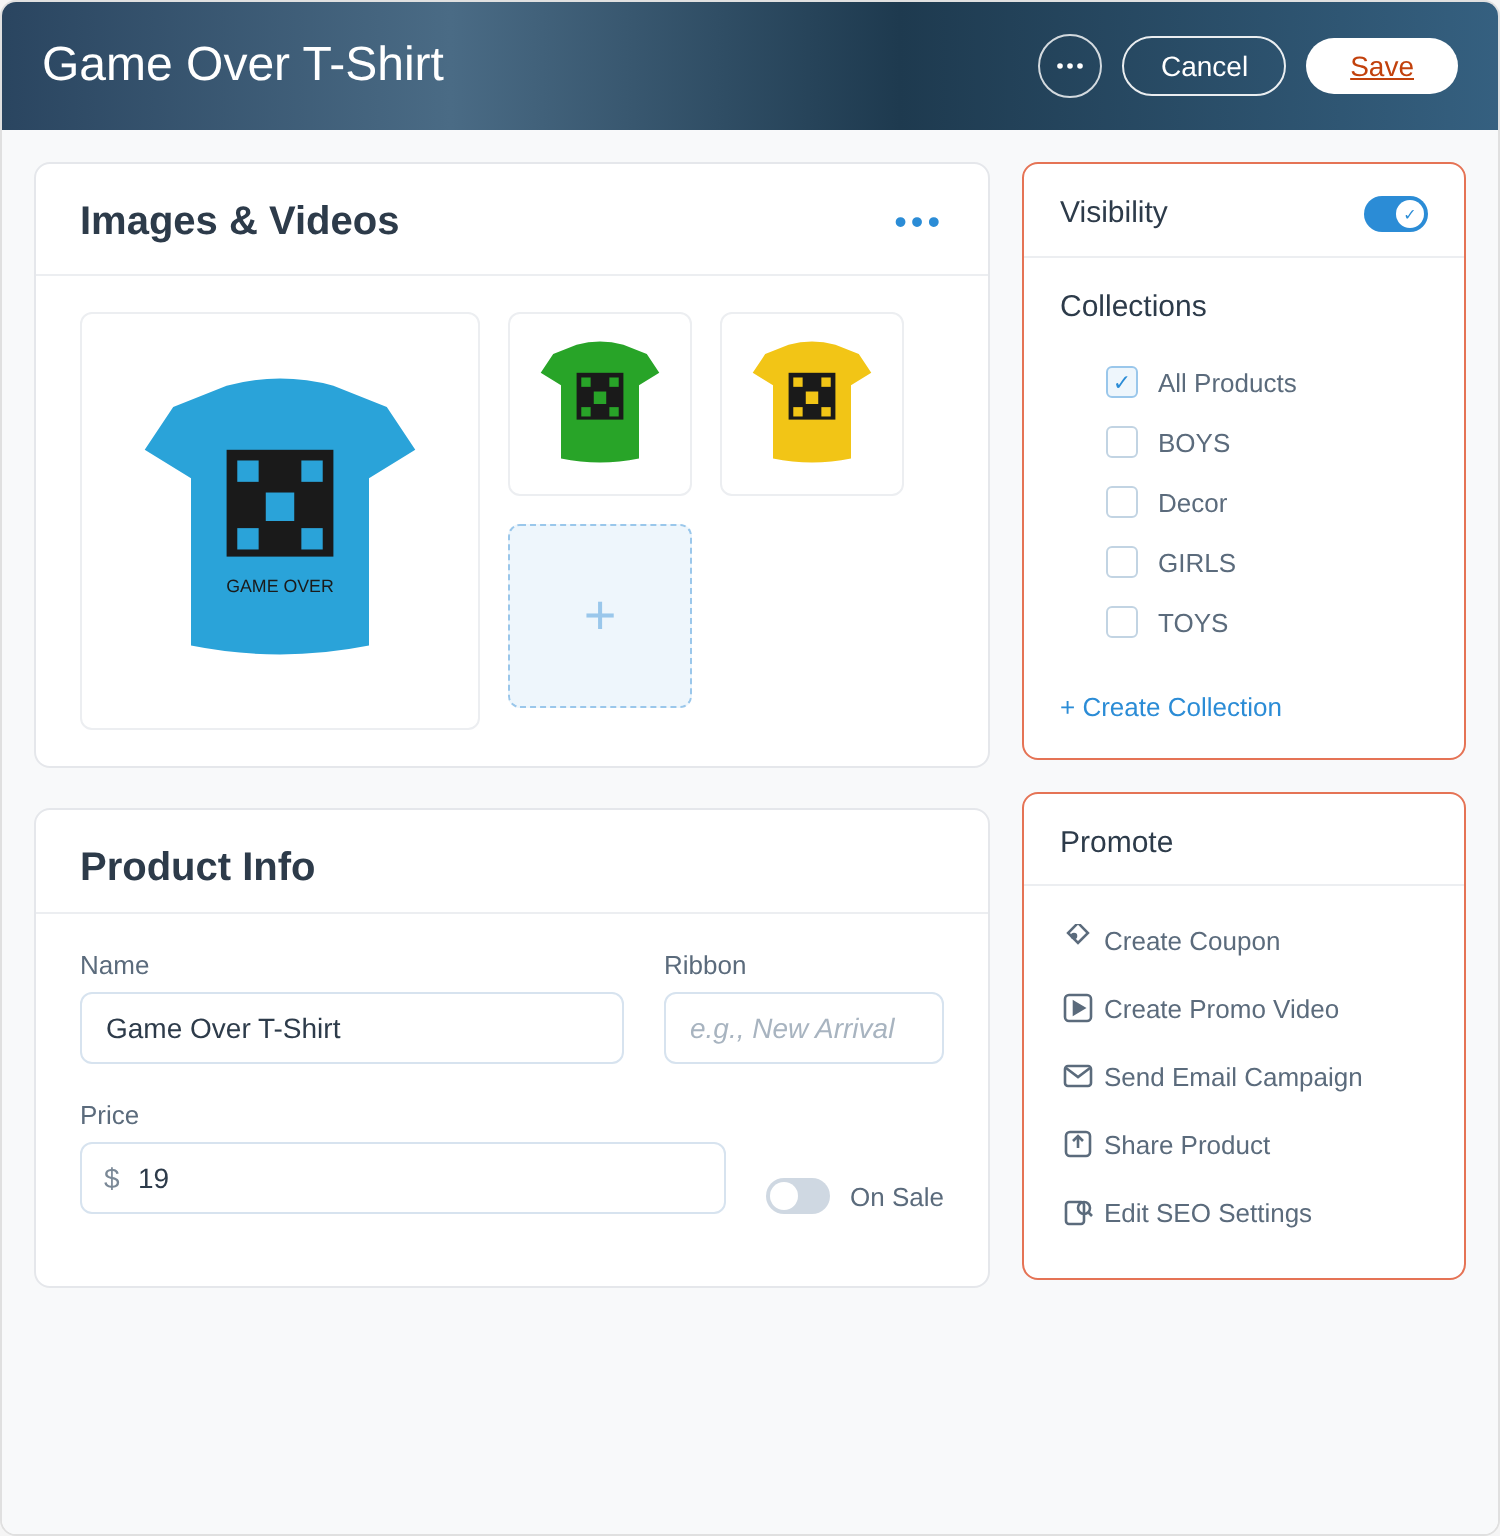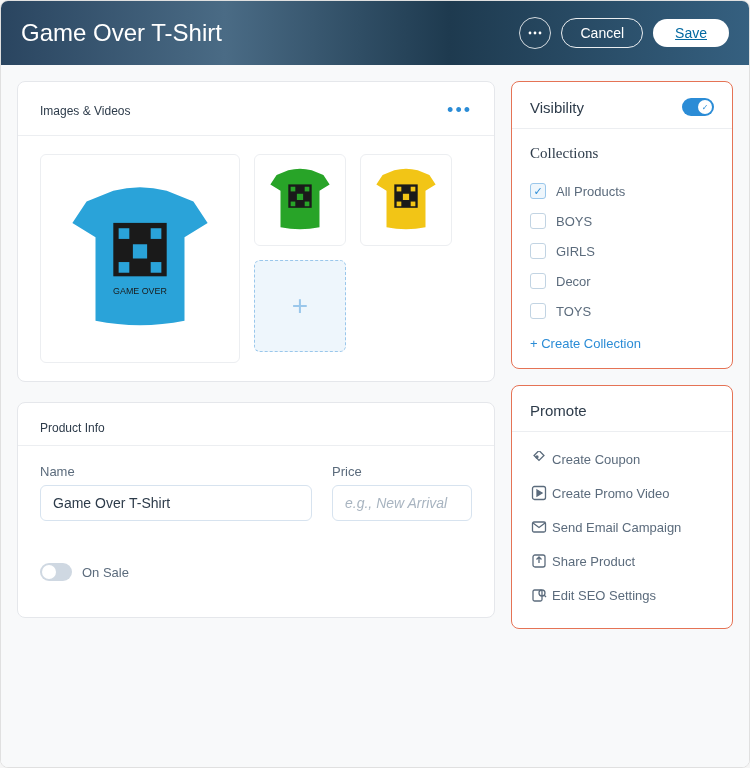--- a/index.html
+++ b/index.html
@@ -50,21 +50,21 @@
     border: 1px solid rgba(255,255,255,0.9);
     color: #fff;
     background: transparent;
     padding: 6px 18px;
     border-radius: 16px;
     font-size: 14px;
     cursor: pointer;
   }
   .btn-solid {
     background: #fff;
-    color: #0369a1;
+    color: #c2410c;
     border: none;
     padding: 6px 22px;
     border-radius: 16px;
     font-size: 14px;
     font-weight: 500;
     cursor: pointer;
     text-decoration: underline;
   }
   .body {
     display: flex;
@@ -80,21 +80,21 @@
     border: 1px solid #e5e7eb;
     border-radius: 8px;
     padding: 18px 22px;
   }
   .card-header {
     display: flex;
     justify-content: space-between;
     align-items: center;
     padding-bottom: 14px;
   }
-  .card-title { font-size: 12px; color: #2d3b4a; font-weight: 400; }
+  .card-title { font-size: 20px; color: #2d3b4a; font-weight: 700; }
   .card-divider { border-bottom: 1px solid #eceef1; margin: 0 -22px 18px -22px; }
   .dots { color: #2b8cd6; font-size: 18px; letter-spacing: 2px; cursor: pointer; }
 
   
   .img-row { display: flex; gap: 14px; }
   .main-img {
     width: 200px; height: 209px;
     border: 1px solid #eceef1; border-radius: 6px;
     display: flex; align-items: center; justify-content: center;
     padding: 10px;
@@ -141,44 +141,44 @@
   .text-input::placeholder { color: #a8b4c0; font-style: italic; }
   .price-wrap { position: relative; display: flex; align-items: center; }
   .price-wrap .currency {
     position: absolute; left: 12px; color: #7a8896; font-size: 14px;
   }
   .price-wrap input { padding-left: 28px; }
   .onsale-wrap { display: flex; align-items: center; gap: 10px; margin-top: 24px; }
 
   
   .highlight { border: 1px solid #e57355; }
-  .right-header { display: flex; justify-content: space-between; align-items: center; padding-bottom: 12px; }
+  .right-header { display: flex; justify-content: space-between; padding-bottom: 12px; }
   .right-title { font-size: 15px; color: #2d3b4a; font-weight: 400; }
-  .subtitle { font-size: 15px; color: #2d3b4a; margin-bottom: 14px; font-family: Liberation Serif, serif; }
+  .subtitle { font-size: 15px; color: #2d3b4a; margin-bottom: 14px; }
   .toggle {
     width: 32px; height: 18px; border-radius: 10px; position: relative; cursor: pointer;
   }
   .toggle.on { background: #2b8cd6; }
   .toggle.off { background: #cfd8e2; }
   .toggle .knob {
     position: absolute; top: 2px; width: 14px; height: 14px; border-radius: 50%; background: #fff;
   }
   .toggle.on .knob { right: 2px; display: flex; align-items: center; justify-content: center; }
   .toggle.off .knob { left: 2px; }
   .check-tiny { color: #2b8cd6; font-size: 8px; }
 
-  .chk-row { display: flex; align-items: center; gap: 10px; padding: 7px 0; cursor: pointer; }
+  .chk-row { display: flex; align-items: center; gap: 10px; padding: 7px 0; cursor: pointer; margin-left: 23px; }
   .chk {
     width: 16px; height: 16px; border: 1px solid #c2d4e3; border-radius: 3px;
     display: flex; align-items: center; justify-content: center; flex-shrink: 0;
   }
   .chk.checked { background: #eef6fc; border-color: #9ac7eb; }
   .chk.checked::after { content: "✓"; color: #2b8cd6; font-size: 11px; }
   .chk-label { font-size: 13px; color: #5b6b7c; }
-  .link-action { color: #2b8cd6; font-size: 13px; cursor: pointer; margin-top: 10px; display: inline-block; }
+  .link-action { color: #2b8cd6; font-size: 13px; cursor: pointer; margin-top: 20px; display: inline-block; }
 
   .promo-row { display: flex; align-items: center; gap: 4px; padding: 8px 0; cursor: pointer; }
   .promo-icon { width: 18px; height: 18px; display: flex; align-items: center; justify-content: center; flex-shrink: 0; }
   .promo-label { font-size: 13px; color: #5b6b7c; }
 </style>
 </head>
 <body>
 
 <div class="frame">
   <div class="header">
@@ -254,25 +254,32 @@
         <div class="card-header" style="padding-bottom:10px">
           <div class="card-title">Product Info</div>
         </div>
         <div class="card-divider"></div>
         <div class="field-row">
           <div class="field">
             <label class="field-label">Name</label>
             <input class="text-input" value="Game Over T-Shirt" style="">
           </div>
           <div class="field" style="max-width:140px">
+            <label class="field-label">Ribbon</label>
+            <input class="text-input" placeholder="e.g., New Arrival" style="">
+          </div>
+        </div>
+        <div class="field-row" style="align-items:flex-end">
+          <div class="field field-small">
             <label class="field-label">Price</label>
-            <input class="text-input" placeholder="e.g., New Arrival" style="">
-          </div>
-        </div>
-        <div class="field-row" style="align-items:flex-end">
+            <div class="price-wrap">
+              <span class="currency">$</span>
+              <input class="text-input" value="19" style="">
+            </div>
+          </div>
           <div class="onsale-wrap">
             <div class="toggle off">
                 <div class="knob"></div>
               </div>
             <span class="field-label">On Sale</span>
           </div>
         </div>
       </div>
     </div>
 
@@ -293,25 +300,25 @@
             <div class="chk-row">
               <div class="chk checked"></div>
               <span class="chk-label">All Products</span>
             </div>
             <div class="chk-row">
               <div class="chk"></div>
               <span class="chk-label">BOYS</span>
             </div>
             <div class="chk-row">
               <div class="chk"></div>
+              <span class="chk-label">Decor</span>
+            </div>
+            <div class="chk-row">
+              <div class="chk"></div>
               <span class="chk-label">GIRLS</span>
-            </div>
-            <div class="chk-row">
-              <div class="chk"></div>
-              <span class="chk-label">Decor</span>
             </div>
             <div class="chk-row">
               <div class="chk"></div>
               <span class="chk-label">TOYS</span>
             </div>
           </div>
         <span class="link-action">+ Create Collection</span>
       </div>
 
       <div class="card highlight" style="padding:16px 18px">

